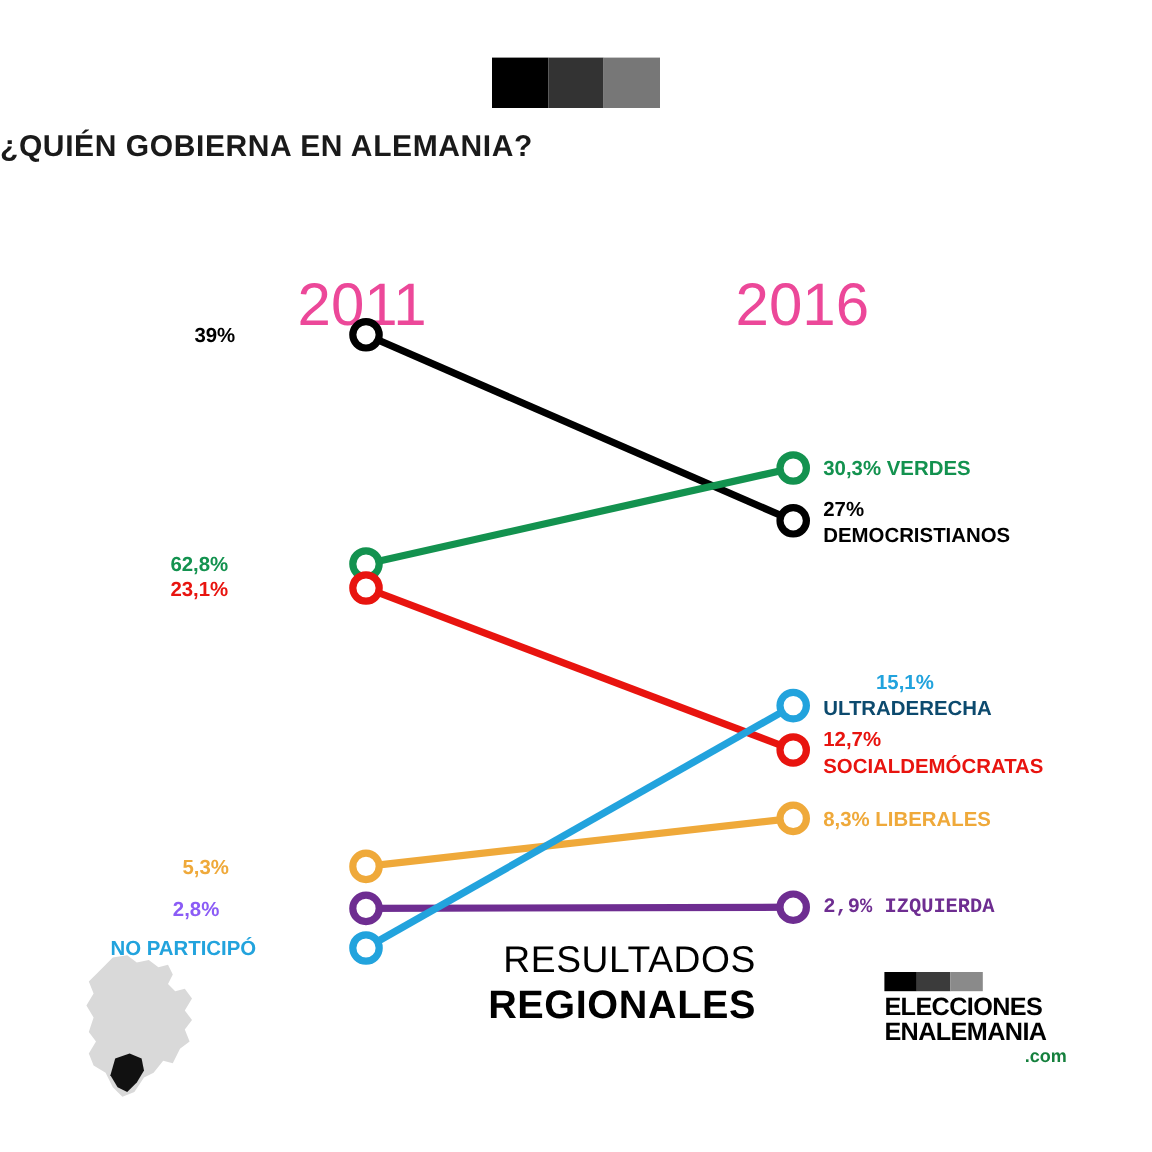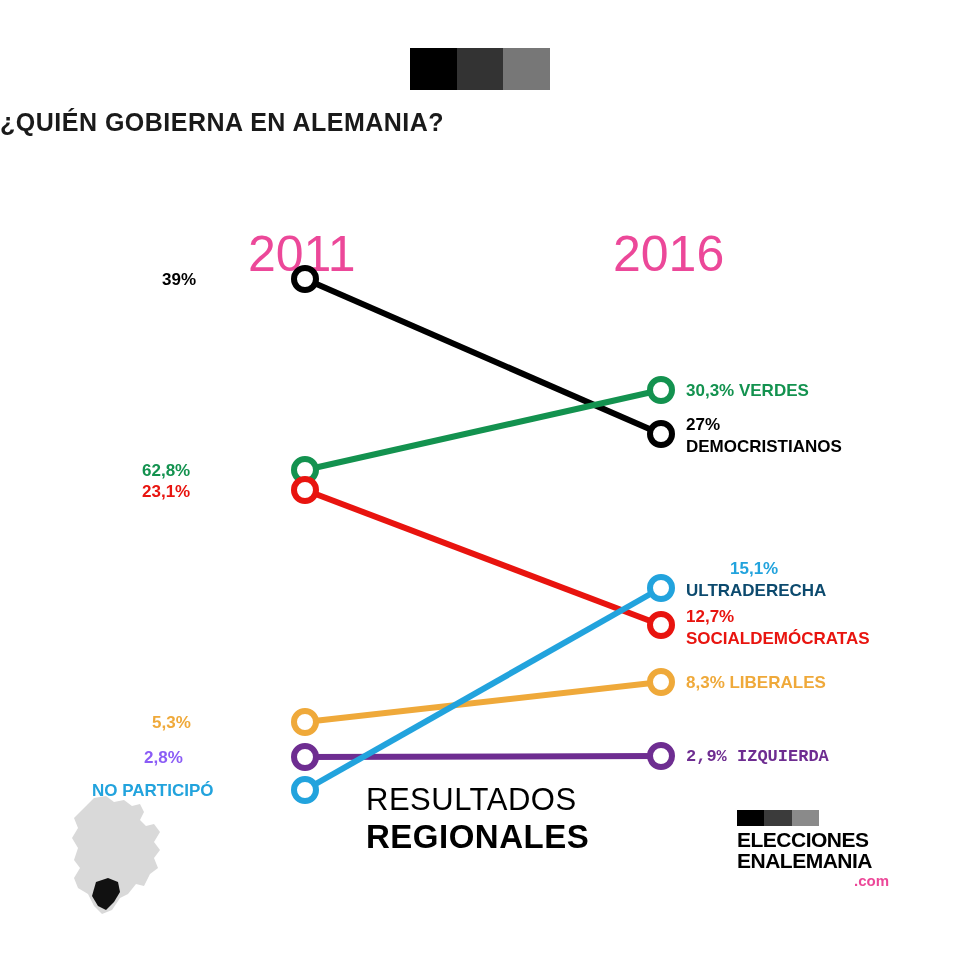--- a/index.html
+++ b/index.html
@@ -81,23 +81,23 @@
     font-size: 17px;
     font-weight: bold;
     white-space: nowrap;
     line-height: 1.15;
   }
   .lbl.right-al { text-align: left; }
 
   
   .footer-text {
     position: absolute;
-    left: 366px;
+    left: 380px;
     top: 782px;
-    text-align: left;
+    text-align: right;
     width: 250px;
     color: #000;
   }
   .footer-text .l1 {
     font-size: 31px;
     font-weight: normal;
     letter-spacing: 0.5px;
   }
   .footer-text .l2 {
     font-size: 33px;
@@ -124,21 +124,21 @@
   .logo-l1, .logo-l2 {
     font-size: 21px;
     font-weight: bold;
     letter-spacing: -0.5px;
     color: #000;
     line-height: 1.0;
   }
   .logo-l3 {
     font-size: 15px;
     font-weight: bold;
-    color: #ec4899;
+    color: #15803d;
     text-align: right;
     width: 152px;
     margin-top: 1px;
   }
 
   .map {
     position: absolute;
     left: 48px;
     top: 790px;
     width: 140px;

